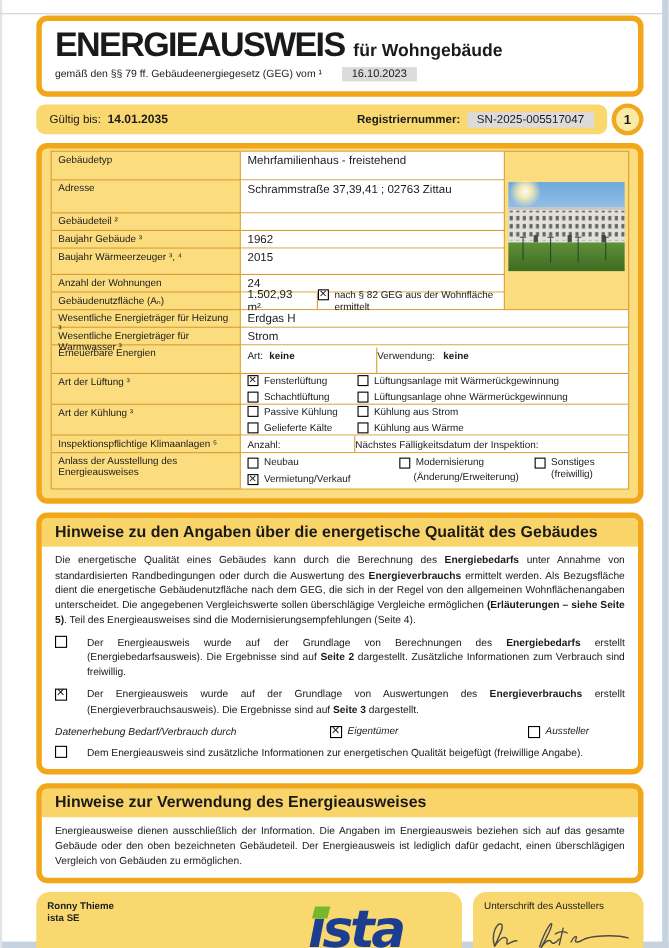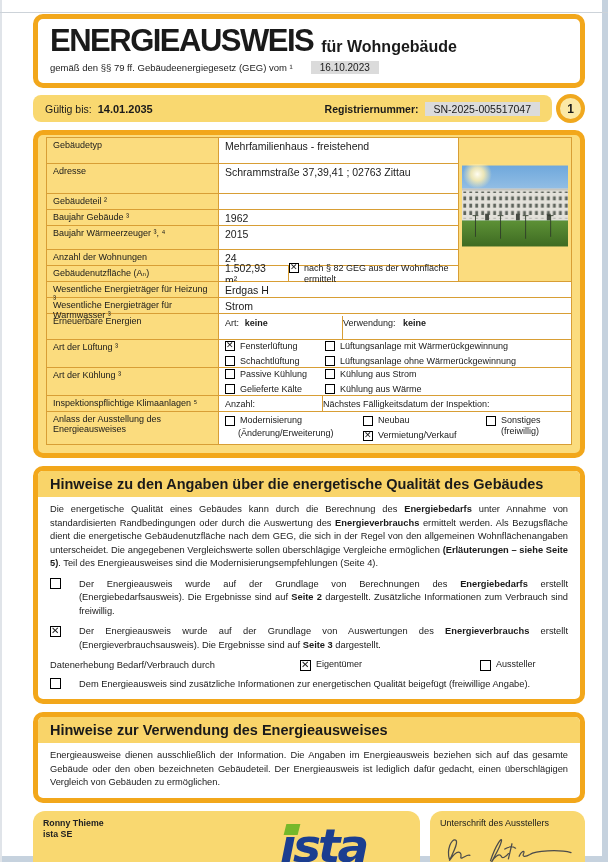--- a/index.html
+++ b/index.html
@@ -64,21 +64,21 @@
   .subnote{margin-left:13px;font-size:9px;line-height:11px;}
 
   
   .hintbox{overflow:hidden;margin-bottom:8px;}
   .sec-head{background:#F9D469;padding:5px 12px 5px 12px;font-size:14.5px;font-weight:bold;}
   .sec-body{padding:6px 12px 8px 12px;}
   .para{font-size:9.3px;line-height:13.5px;text-align:justify;}
   .b{font-weight:bold;}
   .cbpara{display:flex;gap:18px;margin-top:7px;align-items:flex-start;}
   .cbpara .para{flex:1;}
-  .datrow{display:flex;align-items:center;margin-top:7px;font-size:9.3px;}
+  .datrow{display:flex;align-items:center;margin-top:7px;font-size:9.3px;font-style:italic;}
   .datrow .lab{width:250px;flex:none;}
   .datrow .opt1{width:180px;flex:none;}
 
   
   .footrow{display:flex;gap:10px;margin-bottom:5px;}
   .fbox{background:#F9D870;border-radius:12px;box-sizing:border-box;padding:7px 10px;position:relative;}
   .fbox.left{width:387px;height:79px;}
   .fbox.right{width:155px;height:79px;}
   .flabel{font-size:9px;margin-bottom:3px;}
   .addr{font-size:8.8px;line-height:11px;font-weight:bold;color:#222;}
@@ -258,36 +258,36 @@
 
         <div class="gl" style="height:16px">Inspektionspflichtige Klimaanlagen ⁵</div>
         <div class="gv nor" style="height:16px;font-size:9px">
           <span class="subdiv" style="width:98px">Anzahl:</span>
           <span>Nächstes Fälligkeitsdatum der Inspektion:</span>
         </div>
 
         <div class="gl last" style="height:32px;border-bottom:none">Anlass der Ausstellung des Energieausweises</div>
         <div class="gv nor last" style="height:32px;border-bottom:none;align-items:flex-start">
           <div class="threecol">
-            <div class="optcol" style="gap:2px">
-              <span class="cbrow">
-                <span class="cb" data-checked="false"></span>
-                <span>Modernisierung</span>
-              </span>
-              <span class="subnote">(Änderung/Erweiterung)</span>
-            </div>
             <div class="optcol">
               <span class="cbrow">
                 <span class="cb" data-checked="false"></span>
                 <span>Neubau</span>
               </span>
               <span class="cbrow">
                 <span class="cb" data-checked="true"></span>
                 <span>Vermietung/Verkauf</span>
               </span>
+            </div>
+            <div class="optcol" style="gap:2px">
+              <span class="cbrow">
+                <span class="cb" data-checked="false"></span>
+                <span>Modernisierung</span>
+              </span>
+              <span class="subnote">(Änderung/Erweiterung)</span>
             </div>
             <div class="optcol">
               <span class="cbrow">
                 <span class="cb" data-checked="false"></span>
                 <span>Sonstiges (freiwillig)</span>
               </span>
             </div>
           </div>
         </div>
       </div>

